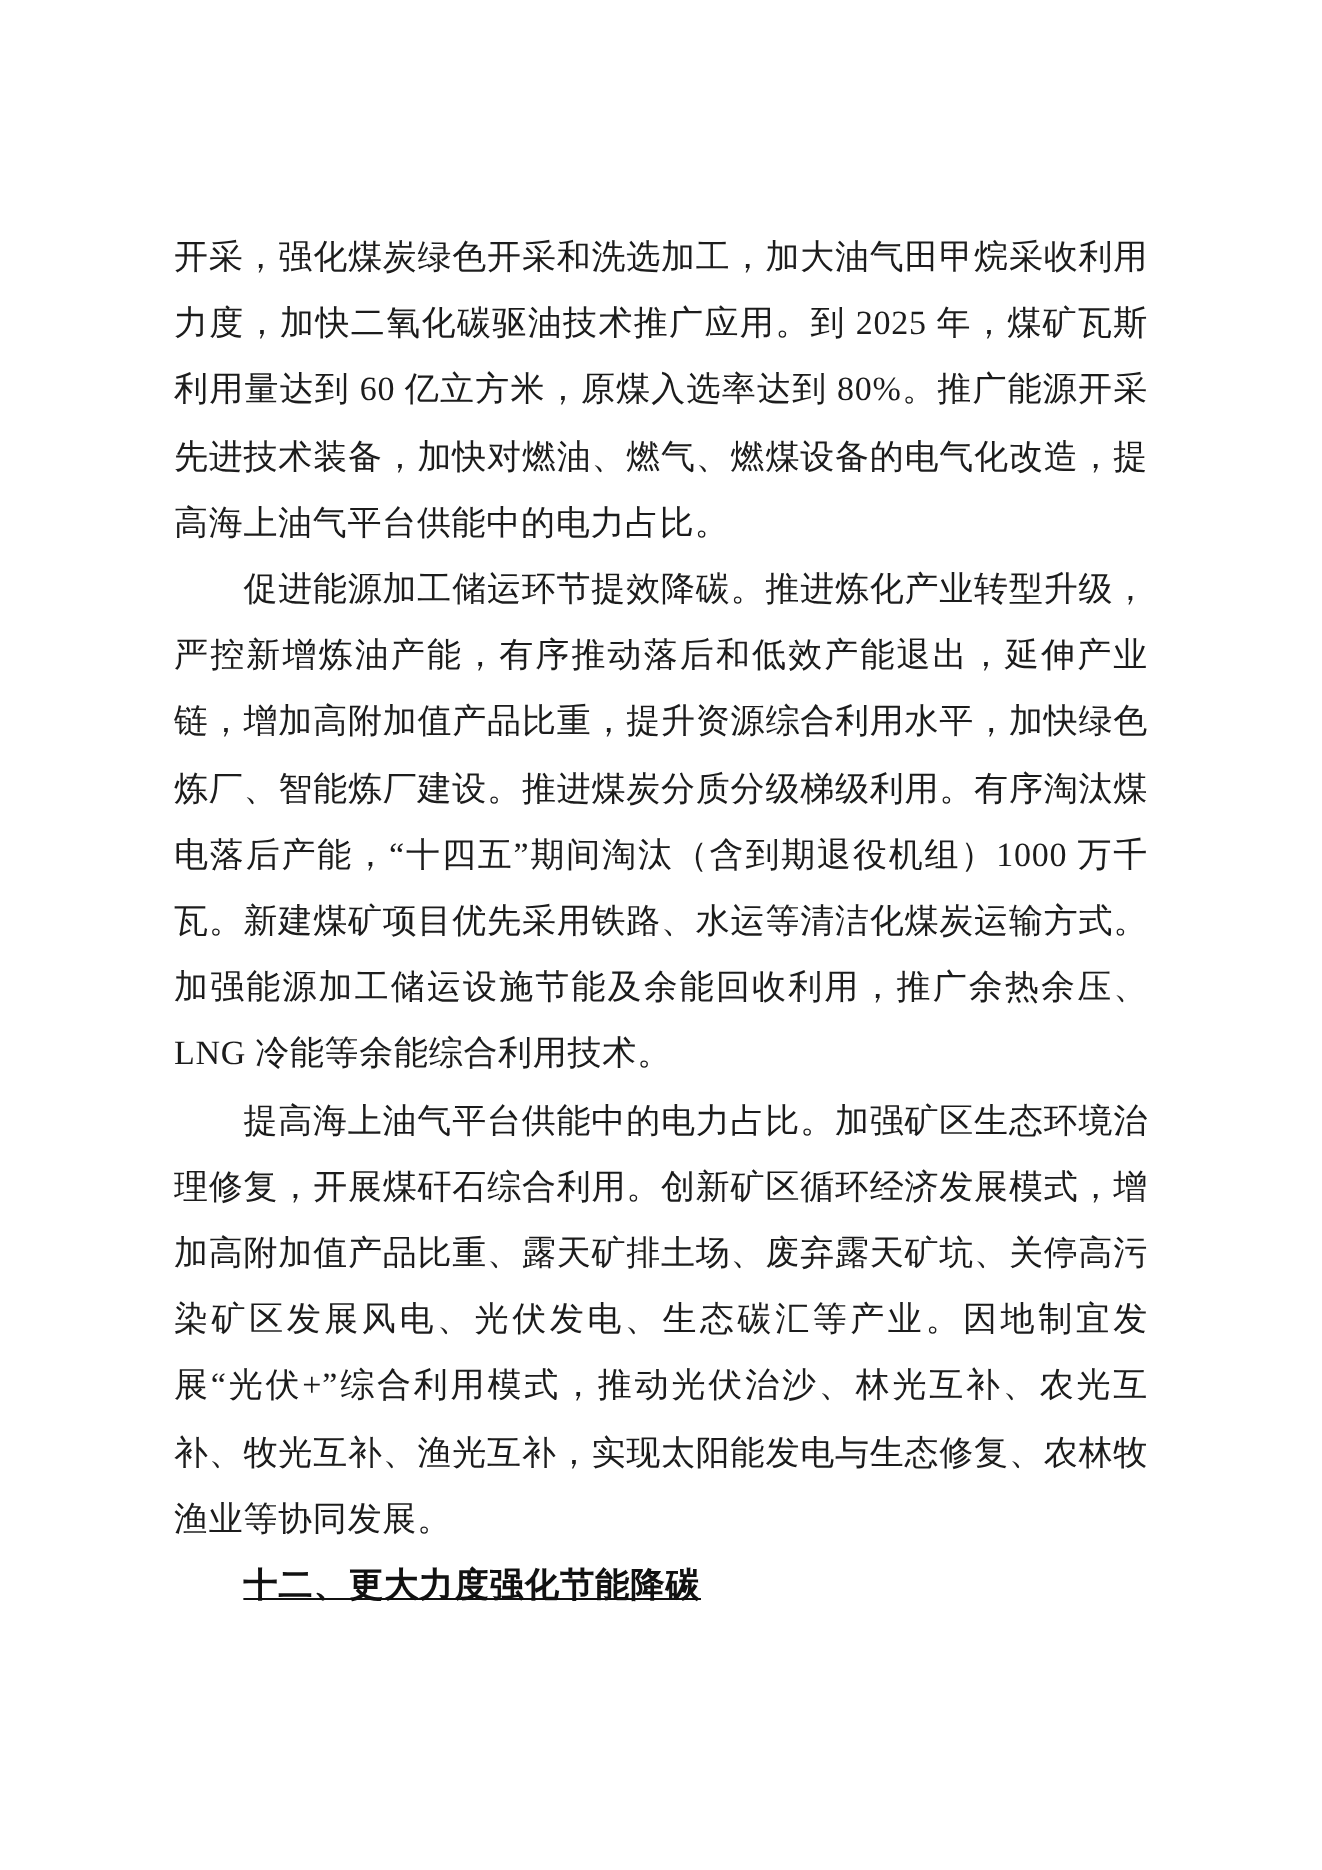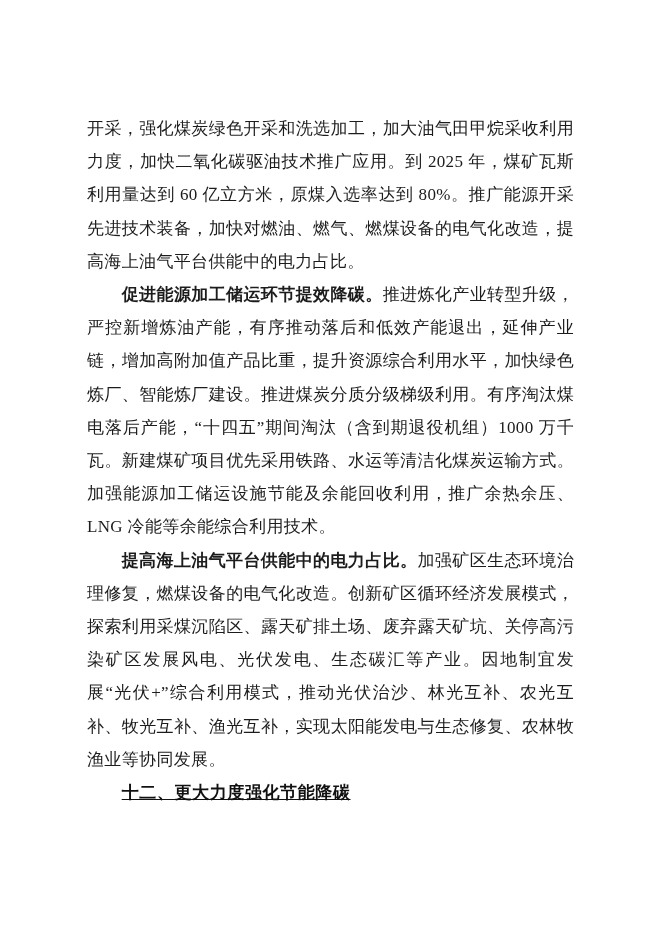--- a/index.html
+++ b/index.html
@@ -27,21 +27,21 @@
     font-size: 17px;
     line-height: 33.2px;
     letter-spacing: 0.35px;
     text-align: justify;
     color: #1c1c1c;
   }
   .para.indent {
     text-indent: 34.7px;
   }
   .para .lead {
-    font-weight: 700;
+    font-weight: 400;
   }
   .section-heading {
     margin: 0;
     font-family: "Liberation Sans", "DejaVu Sans", sans-serif;
     font-weight: 700;
     font-size: 17px;
     line-height: 33.2px;
     letter-spacing: 0.6px;
     text-indent: 34.7px;
     color: #111111;
@@ -61,21 +61,21 @@
 </head>
 <body>
 
 <div class="page">
   <div class="content">
 
     <p class="para"><span class="lead"></span><span>开采，强化煤炭绿色开采和洗选加工，加大油气田甲烷采收利用力度，加快二氧化碳驱油技术推广应用。到 2025 年，煤矿瓦斯利用量达到 60 亿立方米，原煤入选率达到 80%。推广能源开采先进技术装备，加快对燃油、燃气、燃煤设备的电气化改造，提高海上油气平台供能中的电力占比。</span></p>
 
     <p class="para indent"><span class="lead">促进能源加工储运环节提效降碳。</span><span>推进炼化产业转型升级，严控新增炼油产能，有序推动落后和低效产能退出，延伸产业链，增加高附加值产品比重，提升资源综合利用水平，加快绿色炼厂、智能炼厂建设。推进煤炭分质分级梯级利用。有序淘汰煤电落后产能，“十四五”期间淘汰（含到期退役机组）1000 万千瓦。新建煤矿项目优先采用铁路、水运等清洁化煤炭运输方式。加强能源加工储运设施节能及余能回收利用，推广余热余压、LNG 冷能等余能综合利用技术。</span></p>
 
-    <p class="para indent"><span class="lead">提高海上油气平台供能中的电力占比。</span><span>加强矿区生态环境治理修复，燃煤设备的电气化改造。创新矿区循环经济发展模式，探索利用采煤沉陷区、露天矿排土场、废弃露天矿坑、关停高污染矿区发展风电、光伏发电、生态碳汇等产业。因地制宜发展“光伏+”综合利用模式，推动光伏治沙、林光互补、农光互补、牧光互补、渔光互补，实现太阳能发电与生态修复、农林牧渔业等协同发展。</span></p>
+    <p class="para indent"><span class="lead">提高海上油气平台供能中的电力占比。</span><span>加强矿区生态环境治理修复，开展煤矸石综合利用。创新矿区循环经济发展模式，增加高附加值产品比重、露天矿排土场、废弃露天矿坑、关停高污染矿区发展风电、光伏发电、生态碳汇等产业。因地制宜发展“光伏+”综合利用模式，推动光伏治沙、林光互补、农光互补、牧光互补、渔光互补，实现太阳能发电与生态修复、农林牧渔业等协同发展。</span></p>
 
     <h2 class="section-heading">十二、更大力度强化节能降碳</h2>
 
 
   </div>
 
   <div class="footer">
     <span>— 18 —</span>
   </div>
 </div>

